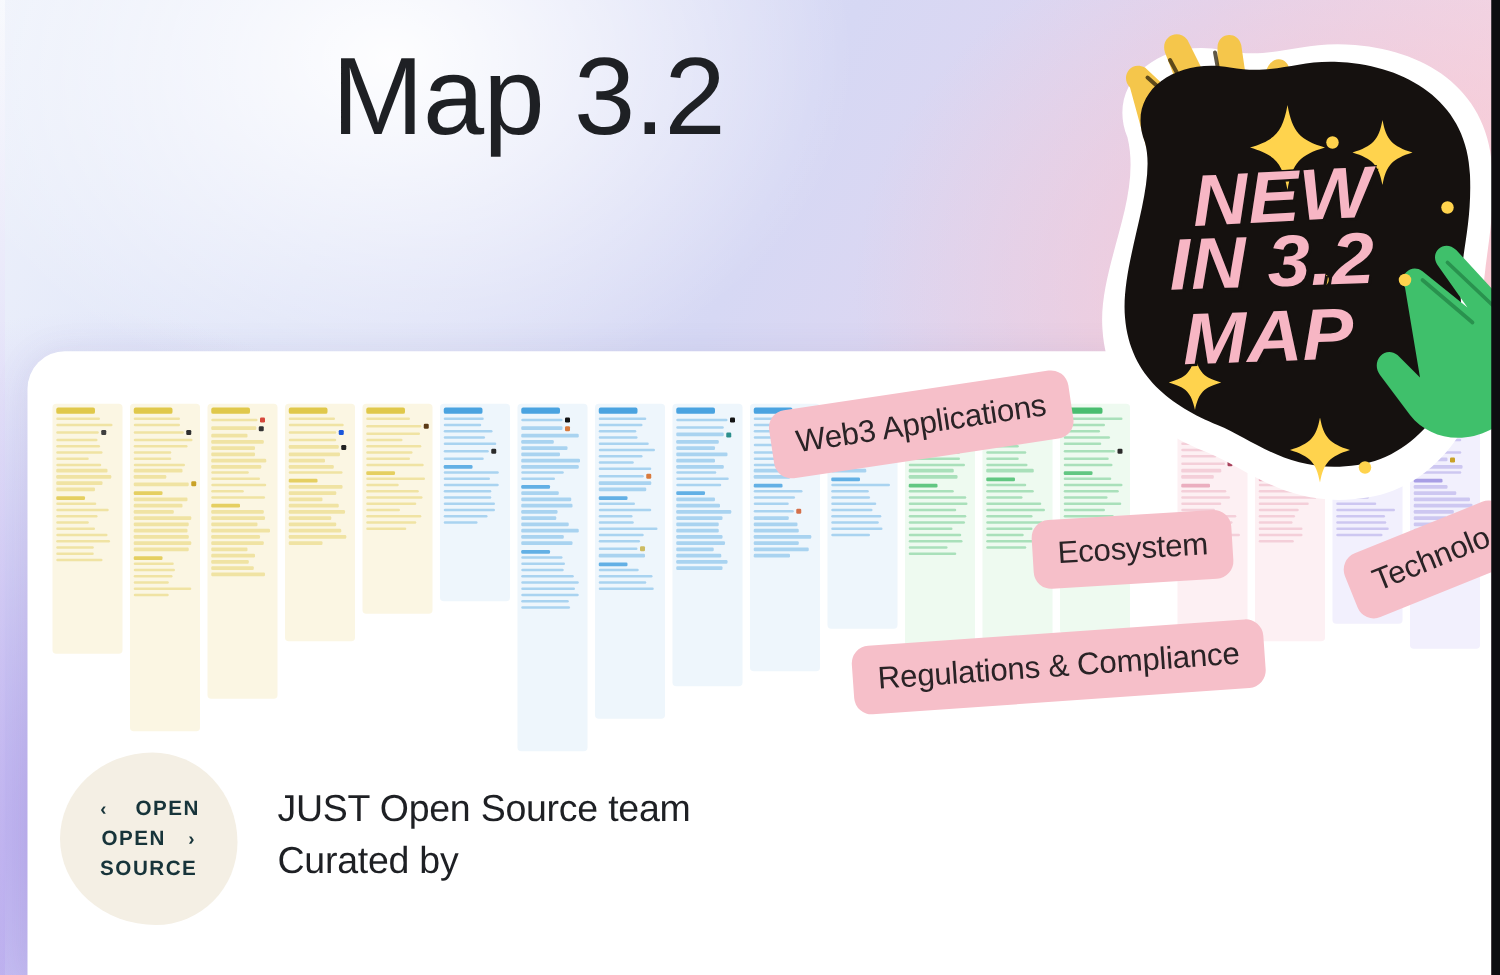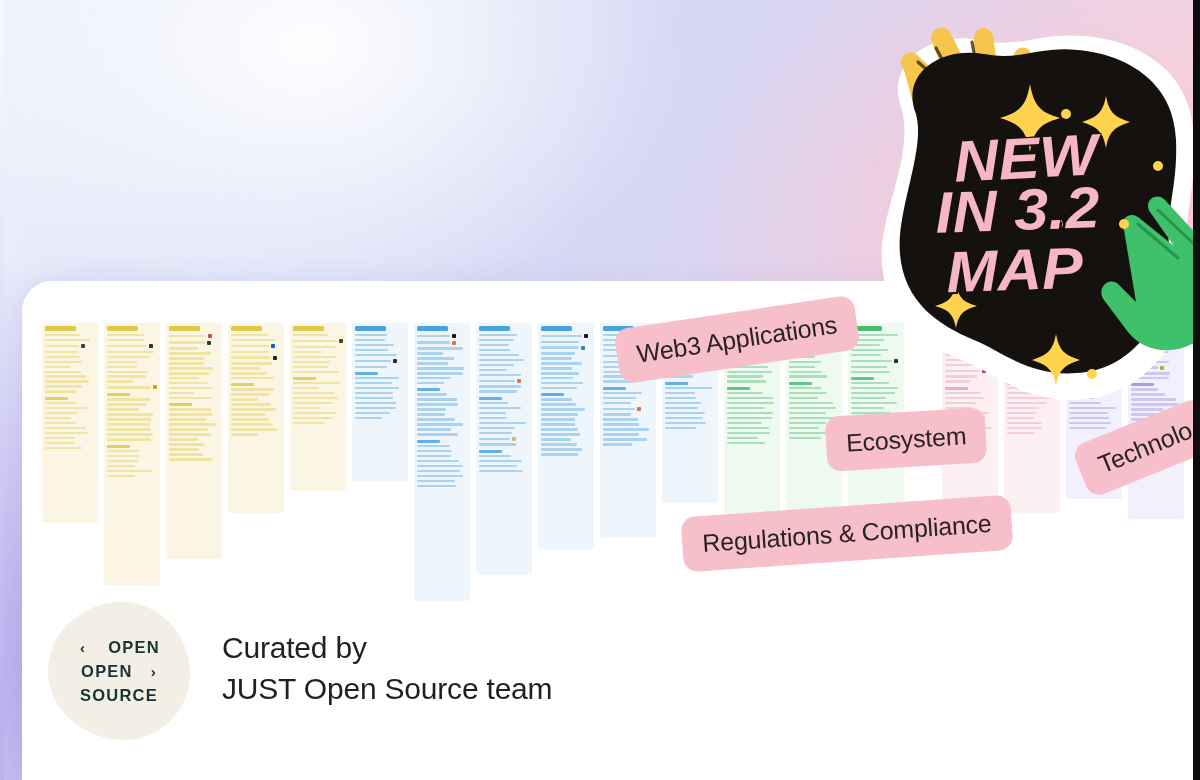--- a/index.html
+++ b/index.html
@@ -161,20 +161,21 @@
   #curated span { display: block; }
 </style>
 </head>
 <body>
 
 <div id="frame">
 
   <div id="left-edge"></div>
 
   <h1 id="headline">
+    <span class="l2">Map 3.2</span>
   </h1>
 
   <div id="map-card">
     <div id="map-canvas">
         <div class="col" style="left: 0px; width: 56px; height: 200px; background: rgb(251, 246, 227); color: rgb(224, 200, 74);">
           <div class="chip" style="background: rgb(224, 200, 74);"></div>
           <div class="rows">
             <div class="rw">
               <i style="width: 35px;"></i>
             </div>
@@ -1489,18 +1490,18 @@
         <span>OPEN</span>
         <span class="chev">›</span>
       </div>
       <div class="lg-row">
         <span>SOURCE</span>
       </div>
     </div>
   </div>
 
   <div id="curated">
+    <span>JUST Open Source team</span>
     <span>Curated by</span>
-    <span>JUST Open Source team</span>
   </div>
 
   <div id="right-edge"></div>
 </div>
 
 </body></html>

